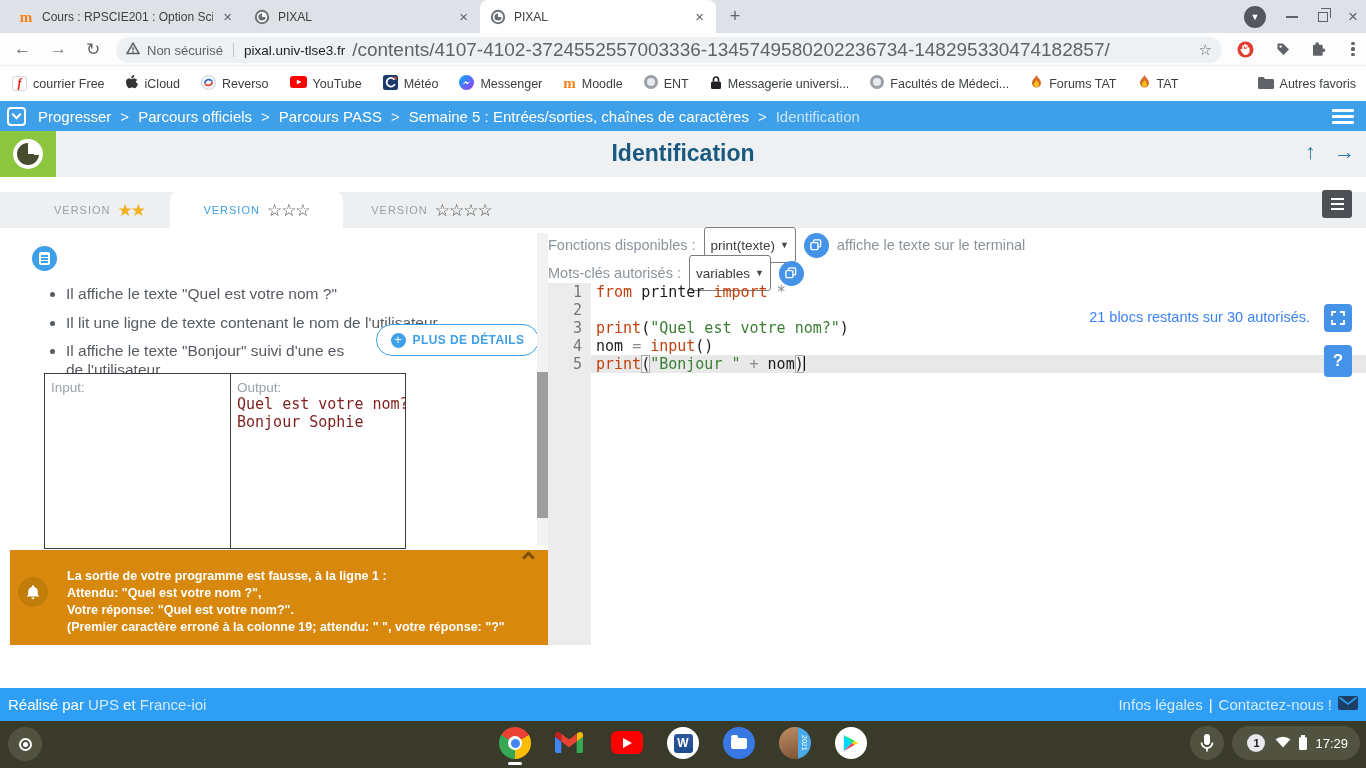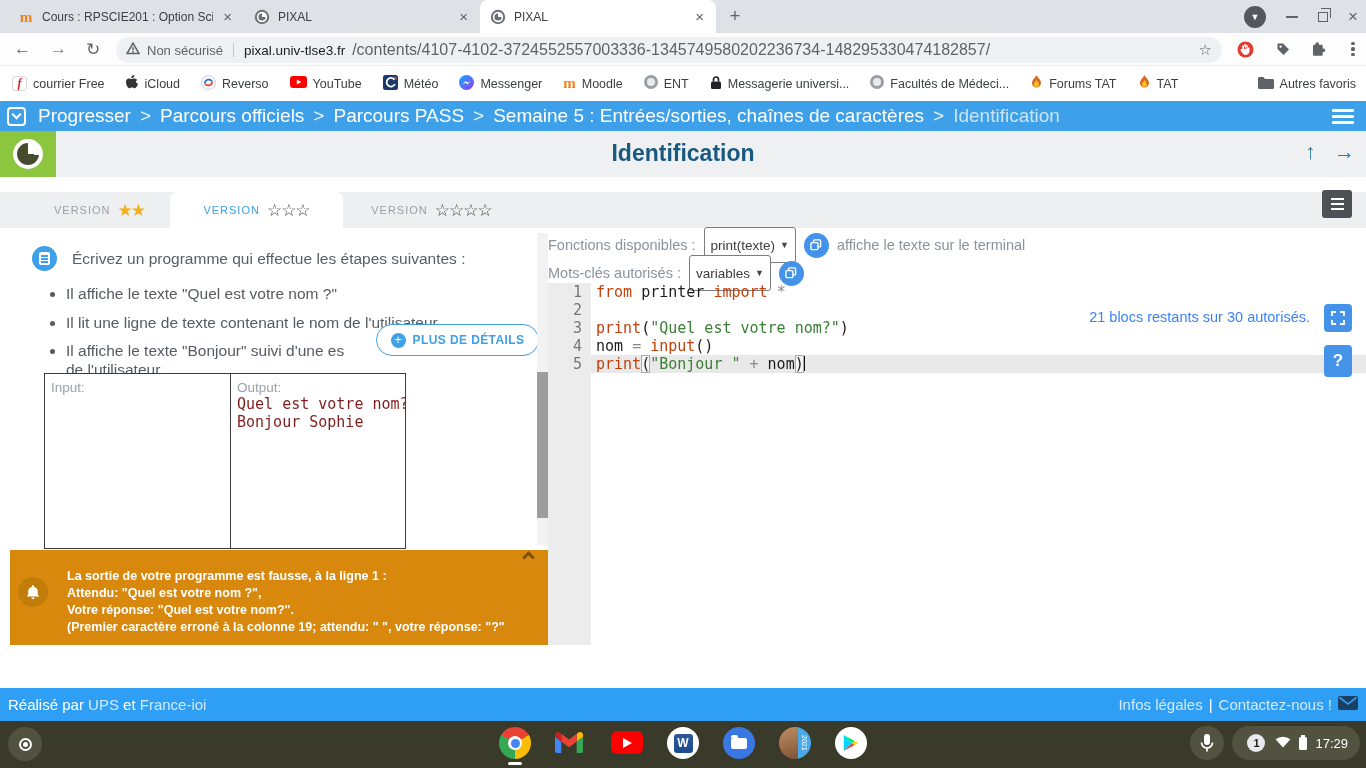--- a/index.html
+++ b/index.html
@@ -23,35 +23,35 @@
   .wc-restore:before{content:"";position:absolute;left:2px;top:-5px;width:9px;height:9px;border:1.6px solid #5f6368;border-left:none;border-bottom:none}
   .wc-close{font-size:17px;color:#5f6368;line-height:14px}
 
   
   .toolbar{position:absolute;left:0;top:33px;width:1366px;height:33px;background:#fdfdfd;border-bottom:1px solid #ecedef}
   .nav-ic{position:absolute;top:39px;font-size:17px;color:#5f6368}
   .addr{position:absolute;left:116px;top:37px;width:1106px;height:26px;border-radius:13px;background:#eef1f4;display:flex;align-items:center;padding:0 10px;gap:7px}
   .addr .sec{font-size:13px;color:#5f6368}
   .addr .div{width:1px;height:14px;background:#c4c7cc;margin:0 3px}
   .addr .host{font-size:13.5px;color:#202124}
-  .addr .path{font-size:16px;color:#5f6368;flex:1;overflow:hidden;white-space:nowrap}
+  .addr .path{font-size:19px;color:#5f6368;flex:1;overflow:hidden;white-space:nowrap}
   .addr .star{font-size:15px;color:#5f6368}
   .ext{position:absolute;top:40px;width:18px;height:18px;display:flex;align-items:center;justify-content:center}
   .dots3{display:flex;flex-direction:column;gap:2.5px}.dots3 i{width:3.2px;height:3.2px;border-radius:50%;background:#5f6368}
 
   
   .bookmarks{position:absolute;left:0;top:66px;width:1366px;height:35px;background:#fff;display:flex;align-items:center;padding-left:12px;gap:21px}
   .bm{display:flex;align-items:center;gap:6px;font-size:12.5px;color:#3c4043;white-space:nowrap}
   .bm-right{position:absolute;right:10px;display:flex;align-items:center;gap:6px;font-size:12.5px;color:#3c4043}
   .ic-moodle{color:#f98012;font-weight:bold;font-size:15px;line-height:14px;font-family:"Liberation Serif",serif}
   .ic-ent{width:14px;height:14px;border-radius:50%;border:3.5px solid #9aa0a6;background:#e8eaed;display:inline-block}
   .ic-free{width:15px;height:15px;border:1px solid #d7d7d7;border-radius:3px;background:#fff;color:#e02020;font-weight:bold;font-style:italic;font-size:12px;display:inline-flex;align-items:center;justify-content:center;font-family:"Liberation Serif",serif}
 
   
-  .breadcrumb{position:absolute;left:0;top:101px;width:1366px;height:30px;background:#3da0e8;display:flex;align-items:center;color:#fff;font-size:19px}
+  .breadcrumb{position:absolute;left:0;top:101px;width:1366px;height:30px;background:#3da0e8;display:flex;align-items:center;color:#fff;font-size:15px}
   .bc-box{width:19px;height:19px;border:2px solid #fff;border-radius:4px;margin:0 12px 0 7px;display:flex;align-items:center;justify-content:center}
   .bc-box i{width:7px;height:7px;border-left:2px solid #fff;border-bottom:2px solid #fff;transform:rotate(-45deg);margin-top:-3px}
   .crumbs{display:flex;gap:9px;align-items:center}
   .crumb.last{color:rgba(255,255,255,.72)}
   .sep{color:rgba(255,255,255,.9)}
   .bc-menu{position:absolute;right:12px;display:flex;flex-direction:column;gap:3px}
   .bc-menu i{width:22px;height:3px;background:#fff;border-radius:1px}
 
   
   .titlebar{position:absolute;left:0;top:131px;width:1366px;height:46px;background:#eff0f2}
@@ -376,21 +376,20 @@
   </div>
   <div class="cmenu-btn">
       <i></i>
       <i></i>
       <i></i>
     </div>
 
   <div class="intro-ic">
       <b></b>
     </div>
-  <div class="intro-tx">Écrivez un programme qui effectue les étapes suivantes :</div>
   <ul class="bullets" id="bullets">
       <li>Il affiche le texte "Quel est votre nom ?"</li>
       <li>Il lit une ligne de texte contenant le nom de l'utilisateur</li>
       <li>Il affiche le texte "Bonjour" suivi d'une es</li>
     </ul>
   <div class="bullet-cont">de l'utilisateur</div>
   <div class="details-btn">
     <span class="plus">+</span>
     <span class="lbl">PLUS DE DÉTAILS</span>
   </div>

